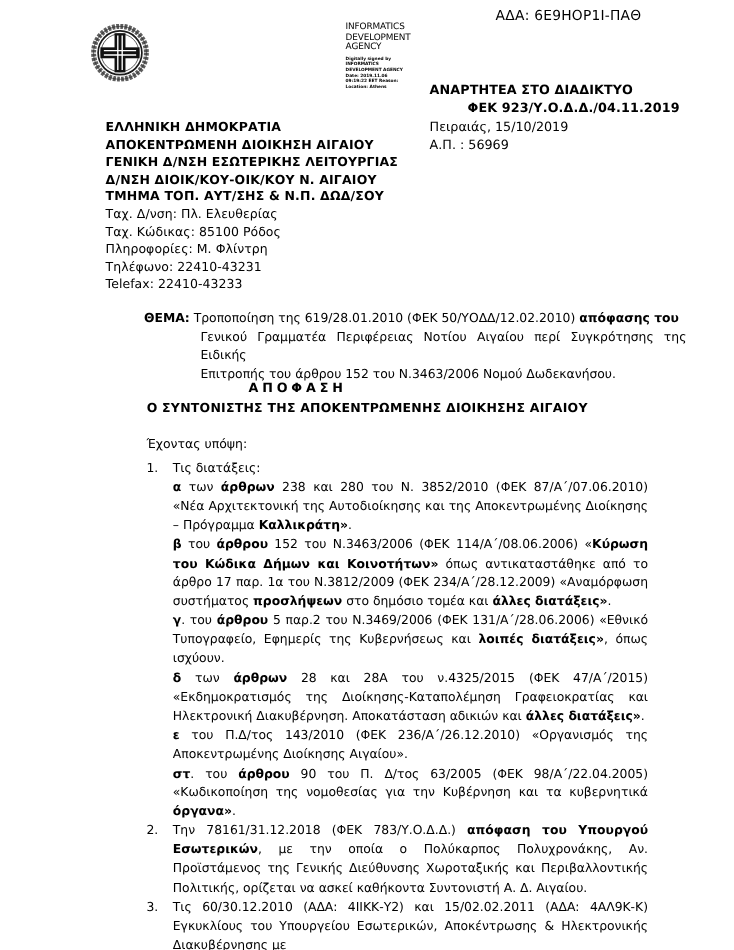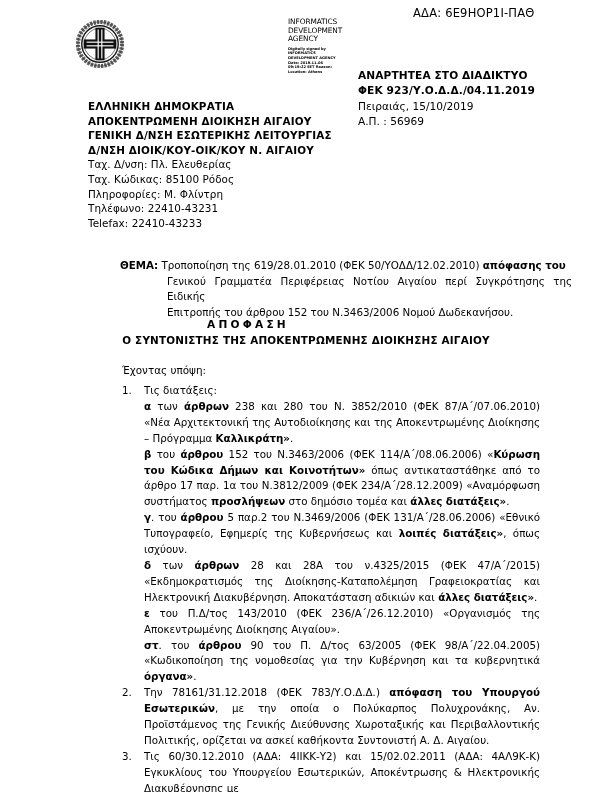--- a/index.html
+++ b/index.html
@@ -72,21 +72,21 @@
   
   .header-right {
     position: absolute;
     left: 358px;
     top: 68px;
     width: 240px;
     font-size: 10.6px;
     line-height: 15.4px;
   }
   .header-right .hr-1 { font-weight: bold; letter-spacing: 0.1px; }
-  .header-right .hr-2 { font-weight: bold; letter-spacing: 0.1px; }
+  .header-right .hr-2 { font-weight: bold; letter-spacing: 0.1px; text-align: center; }
   .header-right .hr-3 { }
   .header-right .hr-4 { }
 
   
   .header-left {
     position: absolute;
     left: 88px;
     top: 99px;
     width: 270px;
     font-size: 10.4px;
@@ -232,20 +232,21 @@
     <div class="hr-2">ΦΕΚ  923/Υ.Ο.Δ.Δ./04.11.2019</div>
     <div class="hr-3">Πειραιάς, 15/10/2019</div>
     <div class="hr-4">Α.Π. : 56969</div>
   </div>
 
   <div class="header-left">
     <div class="org-line">ΕΛΛΗΝΙΚΗ ΔΗΜΟΚΡΑΤΙΑ</div>
     <div class="org-line">ΑΠΟΚΕΝΤΡΩΜΕΝΗ ΔΙΟΙΚΗΣΗ ΑΙΓΑΙΟΥ</div>
     <div class="org-line">ΓΕΝΙΚΗ Δ/ΝΣΗ ΕΣΩΤΕΡΙΚΗΣ ΛΕΙΤΟΥΡΓΙΑΣ</div>
     <div class="org-line">Δ/ΝΣΗ ΔΙΟΙΚ/ΚΟΥ-ΟΙΚ/ΚΟΥ Ν. ΑΙΓΑΙΟΥ</div>
+    <div class="org-line">ΤΜΗΜΑ ΤΟΠ. ΑΥΤ/ΣΗΣ &amp; Ν.Π. ΔΩΔ/ΣΟΥ</div>
     <div class="addr-line">Ταχ. Δ/νση: Πλ. Ελευθερίας</div>
     <div class="addr-line">Ταχ. Κώδικας: 85100 Ρόδος</div>
     <div class="addr-line">Πληροφορίες: Μ. Φλίντρη</div>
     <div class="addr-line">Τηλέφωνο: 22410-43231</div>
     <div class="addr-line">Telefax: 22410-43233</div>
   </div>
 
   <div class="subject">
     <div class="subject-body">
       <span class="subject-label">ΘΕΜΑ:</span><span> Τροποποίηση της 619/28.01.2010  (ΦΕΚ 50/ΥΟΔΔ/12.02.2010) </span><b>απόφασης του</b>

